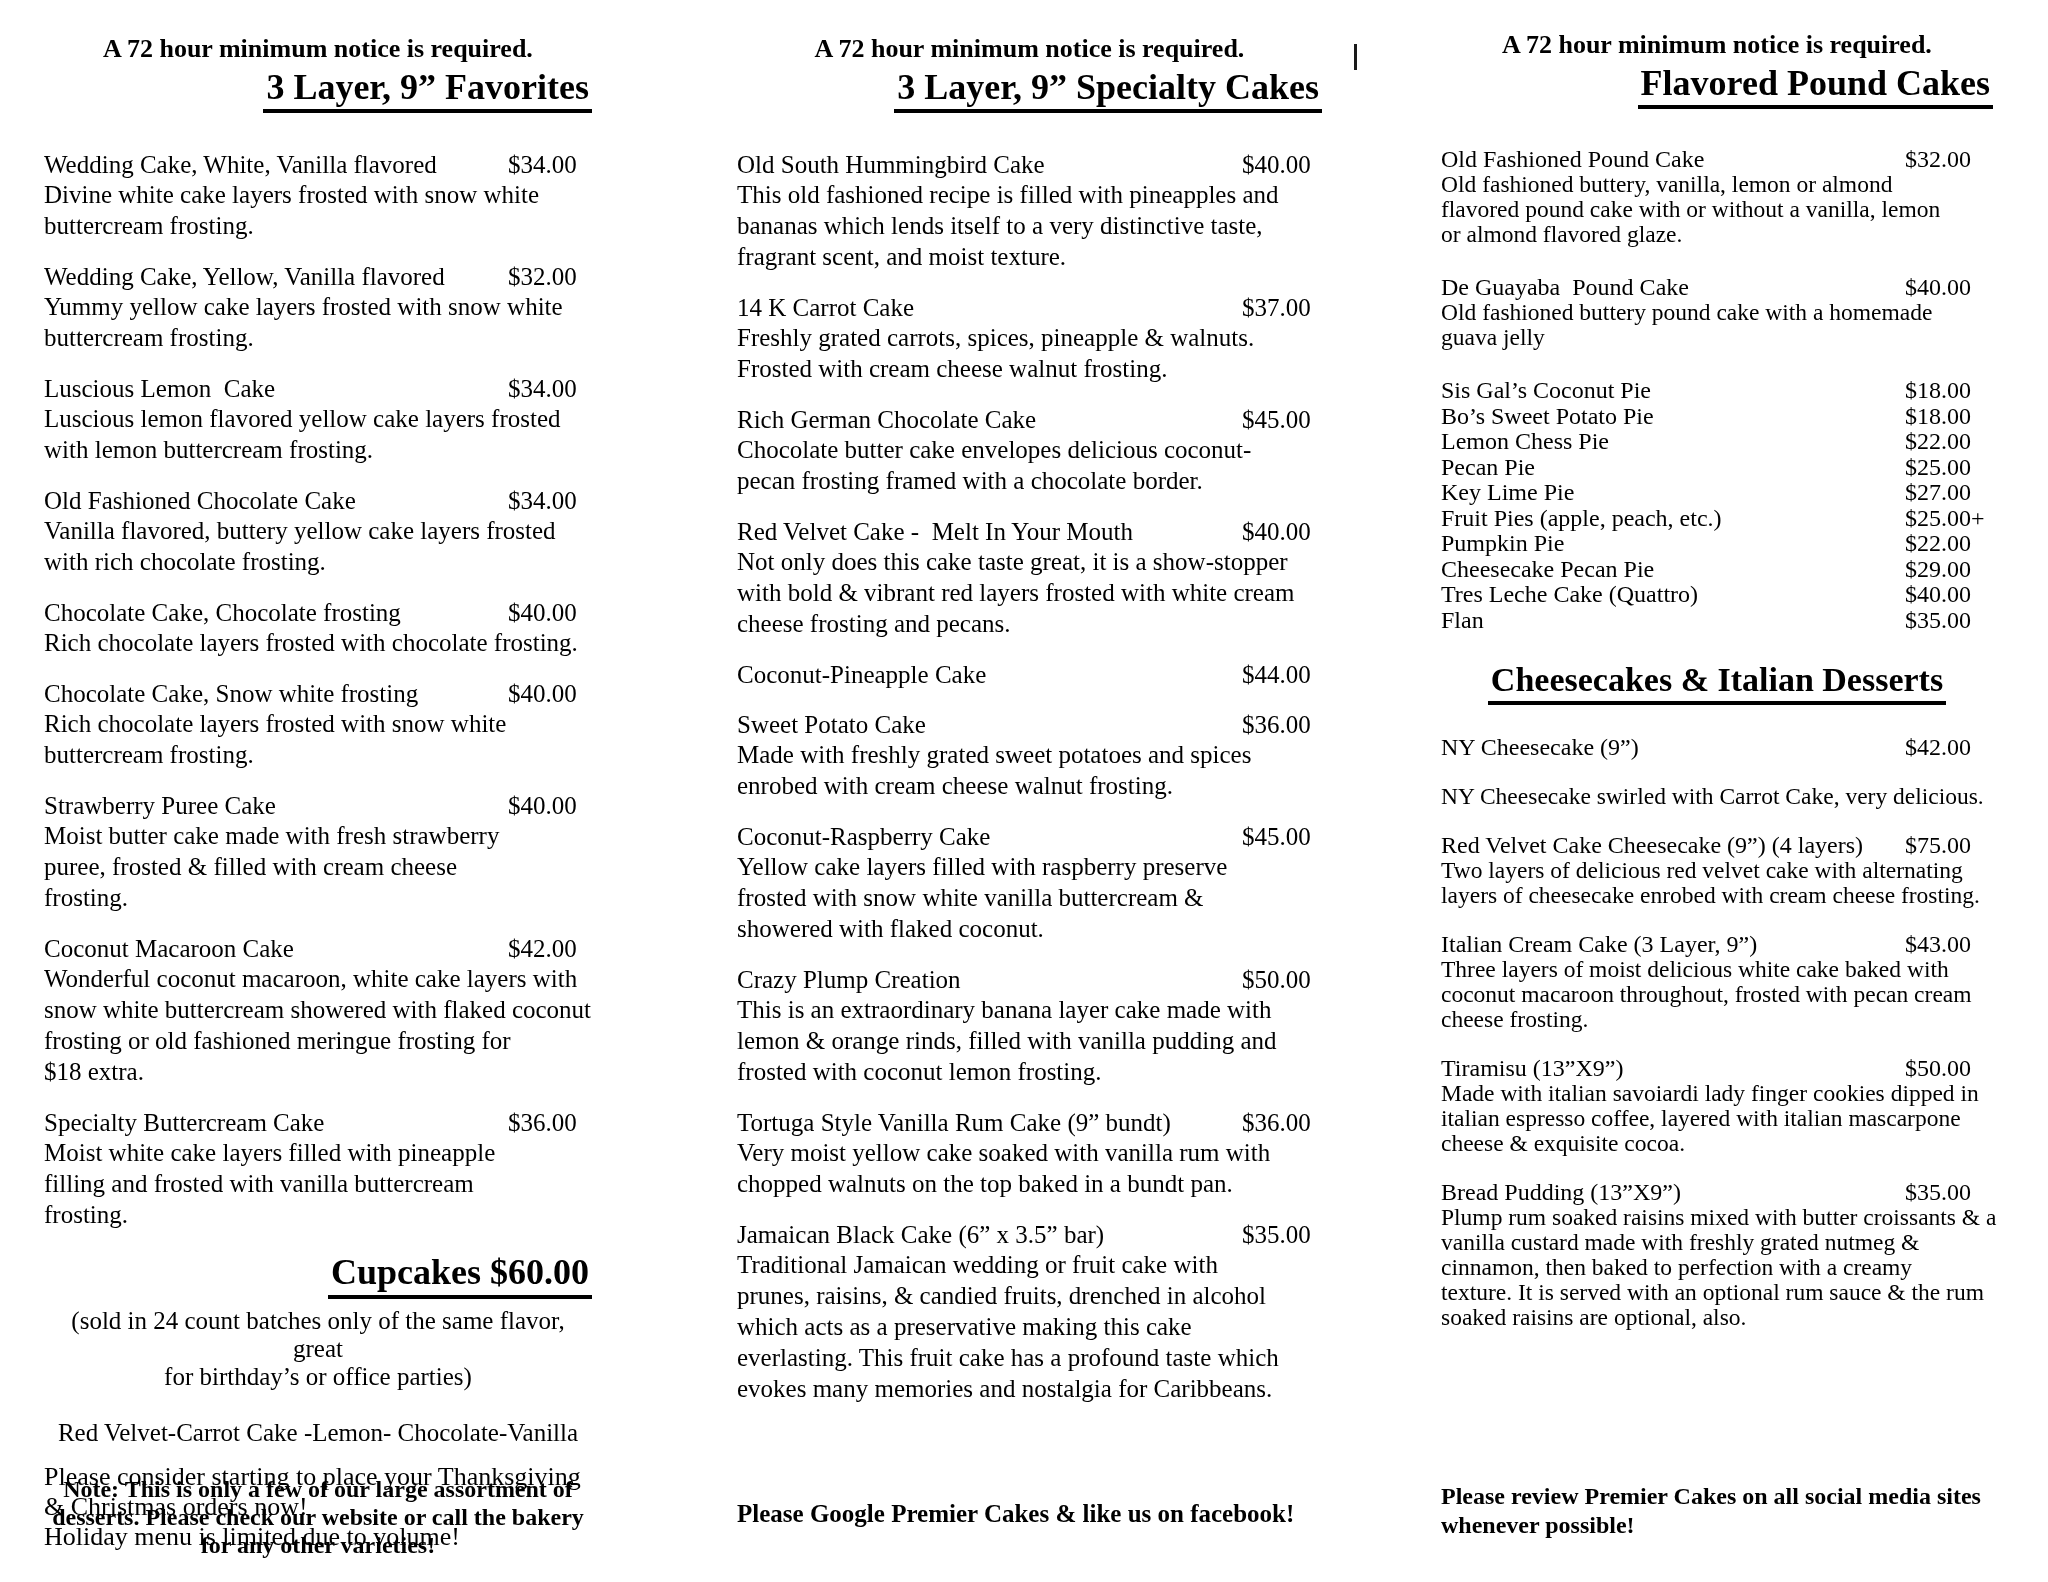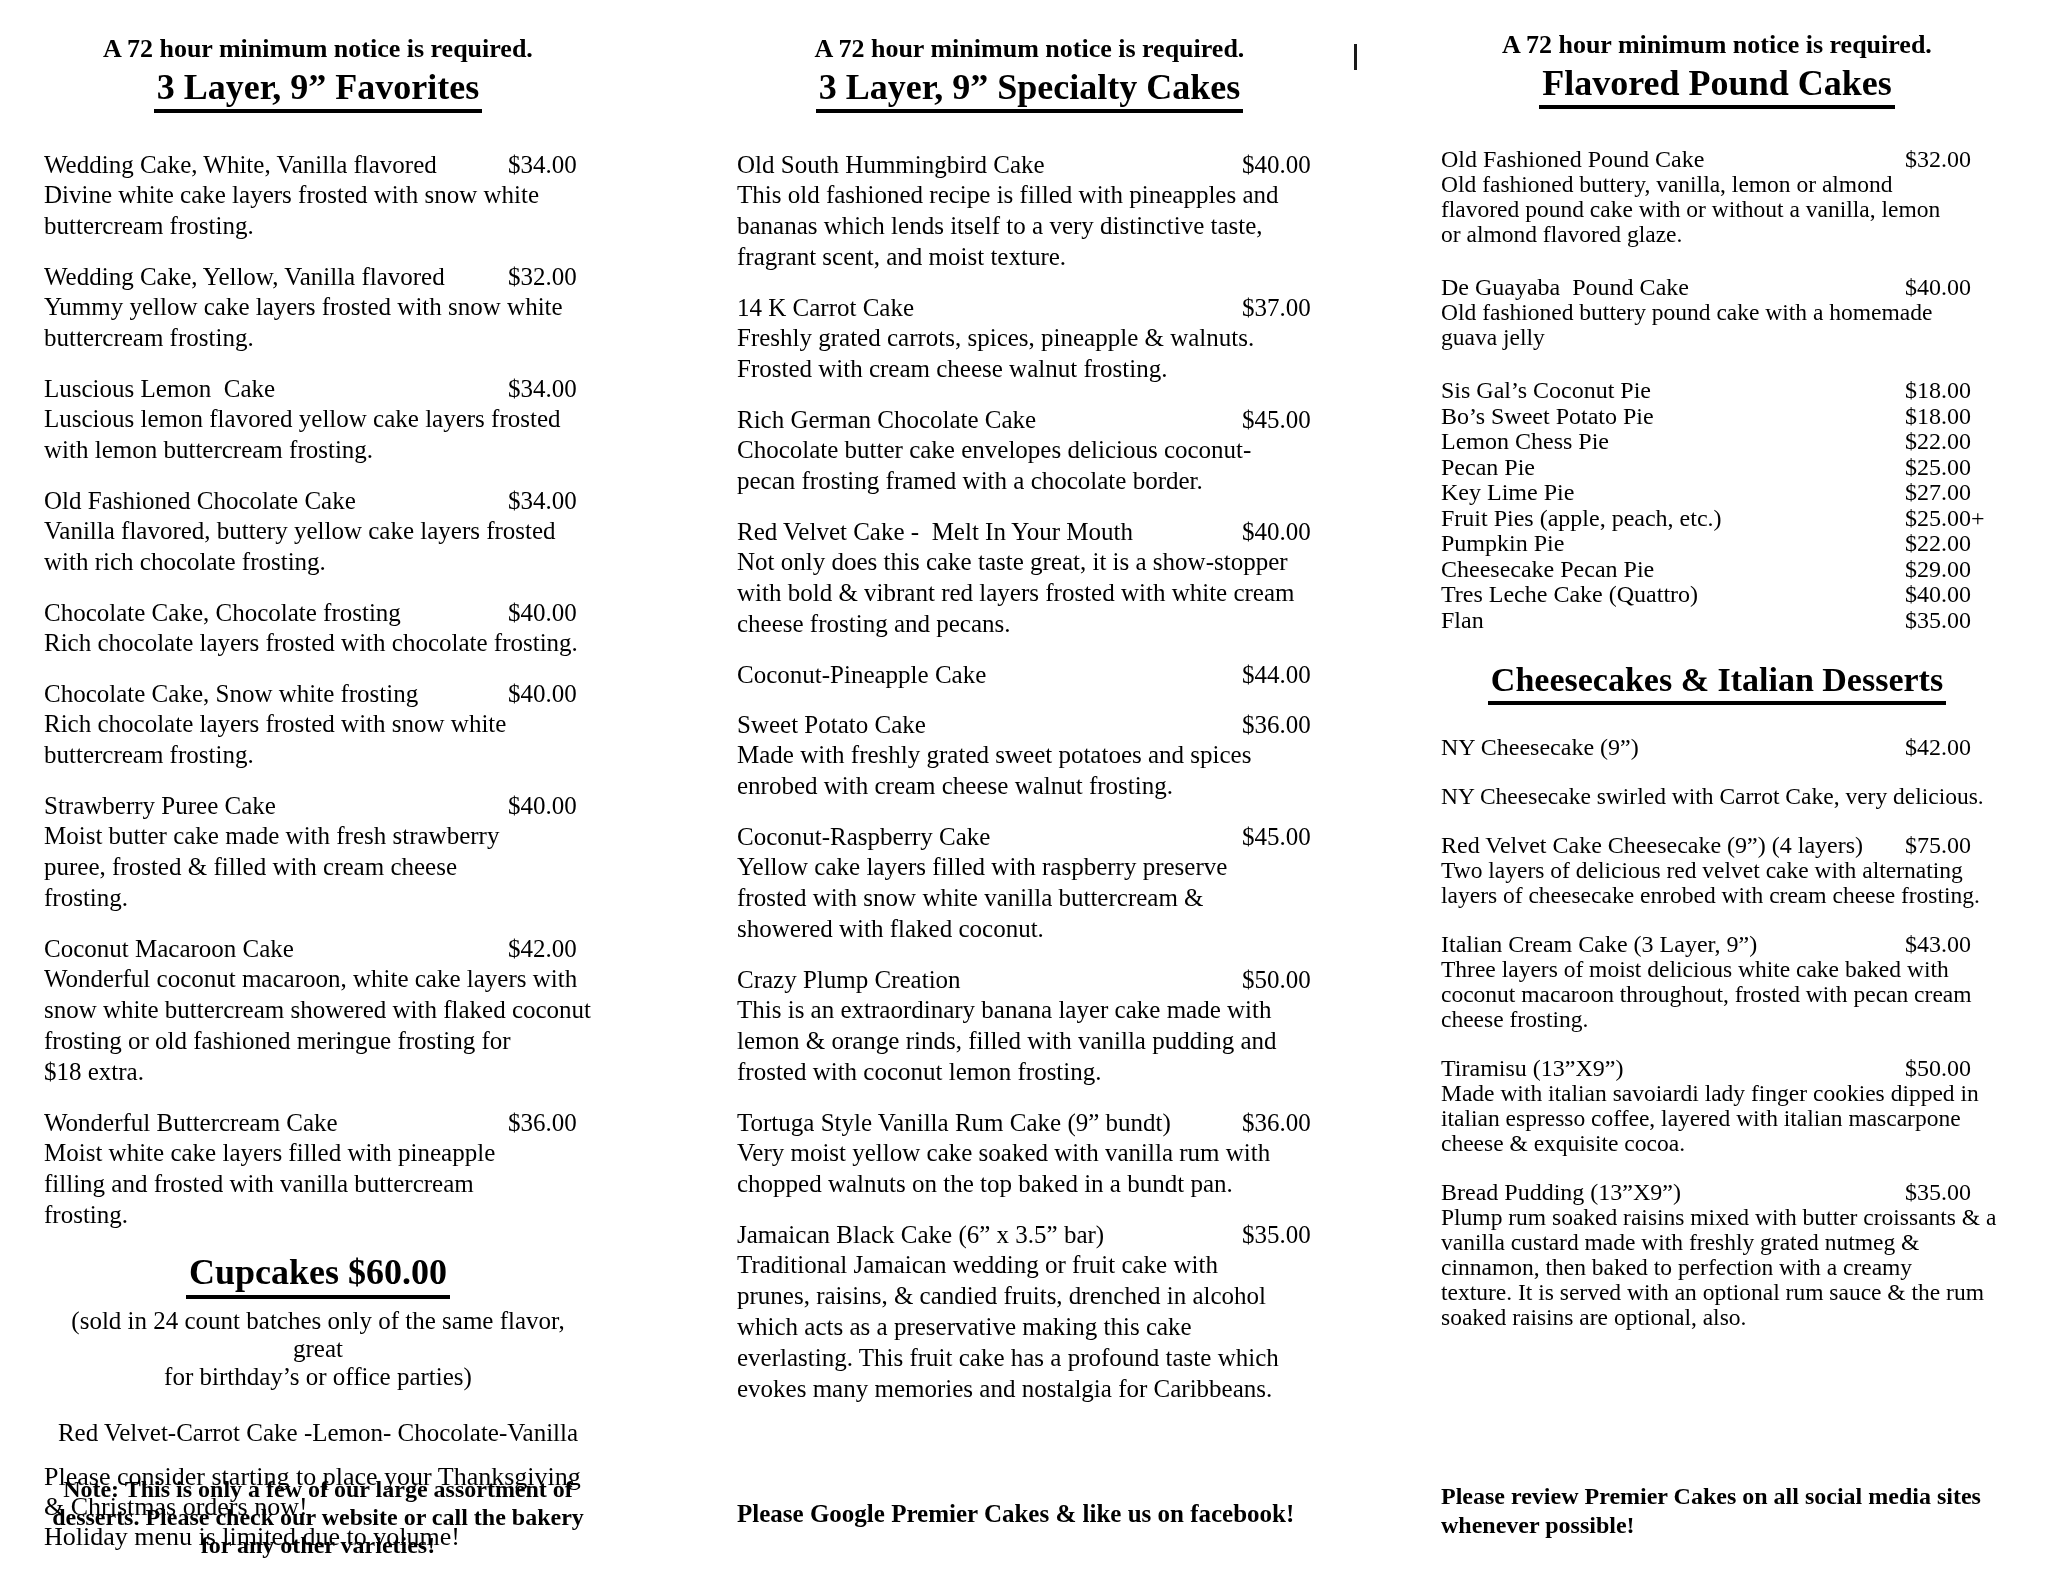--- a/index.html
+++ b/index.html
@@ -12,21 +12,21 @@
   .col { position:absolute; top:34px; }
   #col1 { left:44px;  width:600px; }
   #col2 { left:737px; width:620px; }
   #col3 { left:1441px; width:600px; top:30px; }
 
   .cwrap1 { width:548px; }
   .cwrap2 { width:585px; }
   .cwrap3 { width:552px; }
 
   .notice { font-weight:bold; font-size:26px; line-height:30px; text-align:center; }
-  .title  { text-align:center; margin:3px 0 38px; }
+  .title  { text-align:right; margin:3px 0 38px; }
   .title .u {
     display:inline-block; font-weight:bold; font-size:36px; line-height:1.12;
     border-bottom:4px solid #000; padding:0 3px 2px;
   }
   .subtitle { text-align:center; margin:28px 0 30px; }
   .subtitle .u {
     display:inline-block; font-weight:bold; font-size:34px; line-height:1.12;
     border-bottom:4px solid #000; padding:0 3px 2px;
   }
 
@@ -130,21 +130,21 @@
       <span class="nm">Coconut Macaroon Cake</span>
       <span class="pr">$42.00</span>
     </div>
     <div class="desc">Wonderful coconut macaroon, white cake layers with
 snow white buttercream showered with flaked coconut
 frosting or old fashioned meringue frosting for
 $18 extra.</div>
   </div>
   <div class="item">
     <div class="head">
-      <span class="nm">Wonderful Buttercream Cake</span>
+      <span class="nm">Specialty Buttercream Cake</span>
       <span class="pr">$36.00</span>
     </div>
     <div class="desc">Moist white cake layers filled with pineapple
 filling and frosted with vanilla buttercream
 frosting.</div>
   </div>
 
   <div class="cwrap1">
     <div class="title cuptitle"><span class="u">Cupcakes   $60.00</span></div>
     <div class="cnote">(sold in 24 count batches only of the same flavor, great

